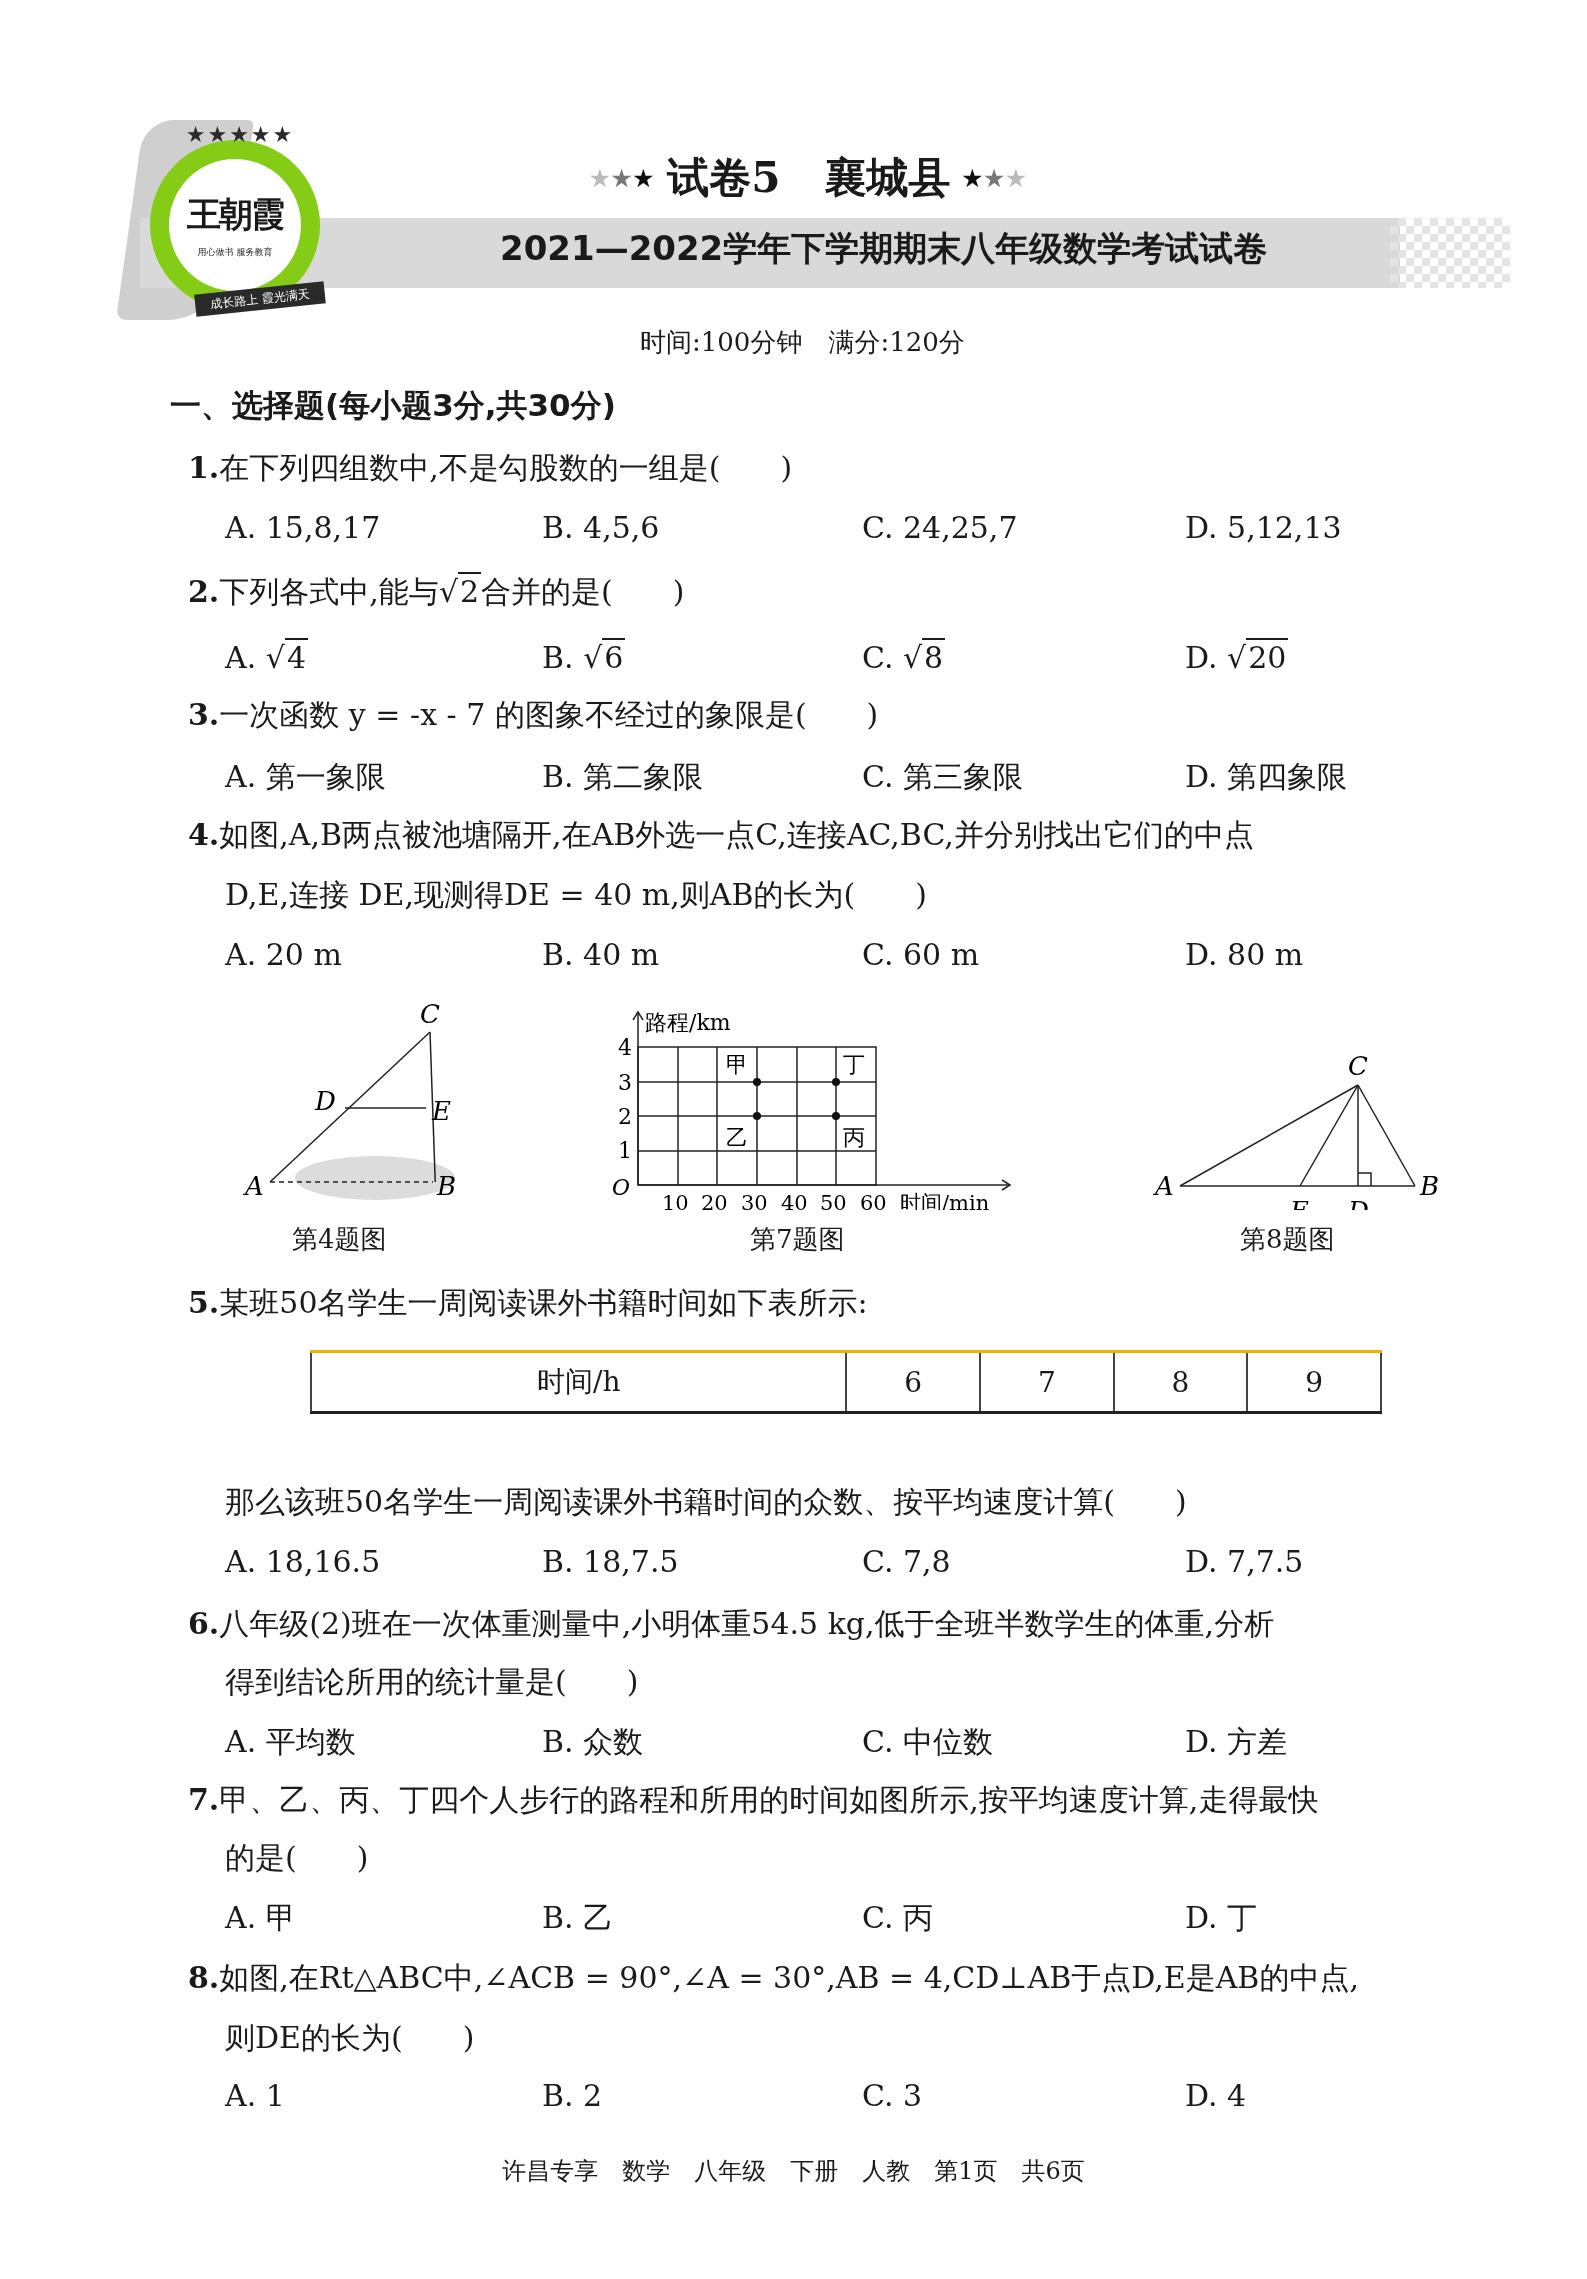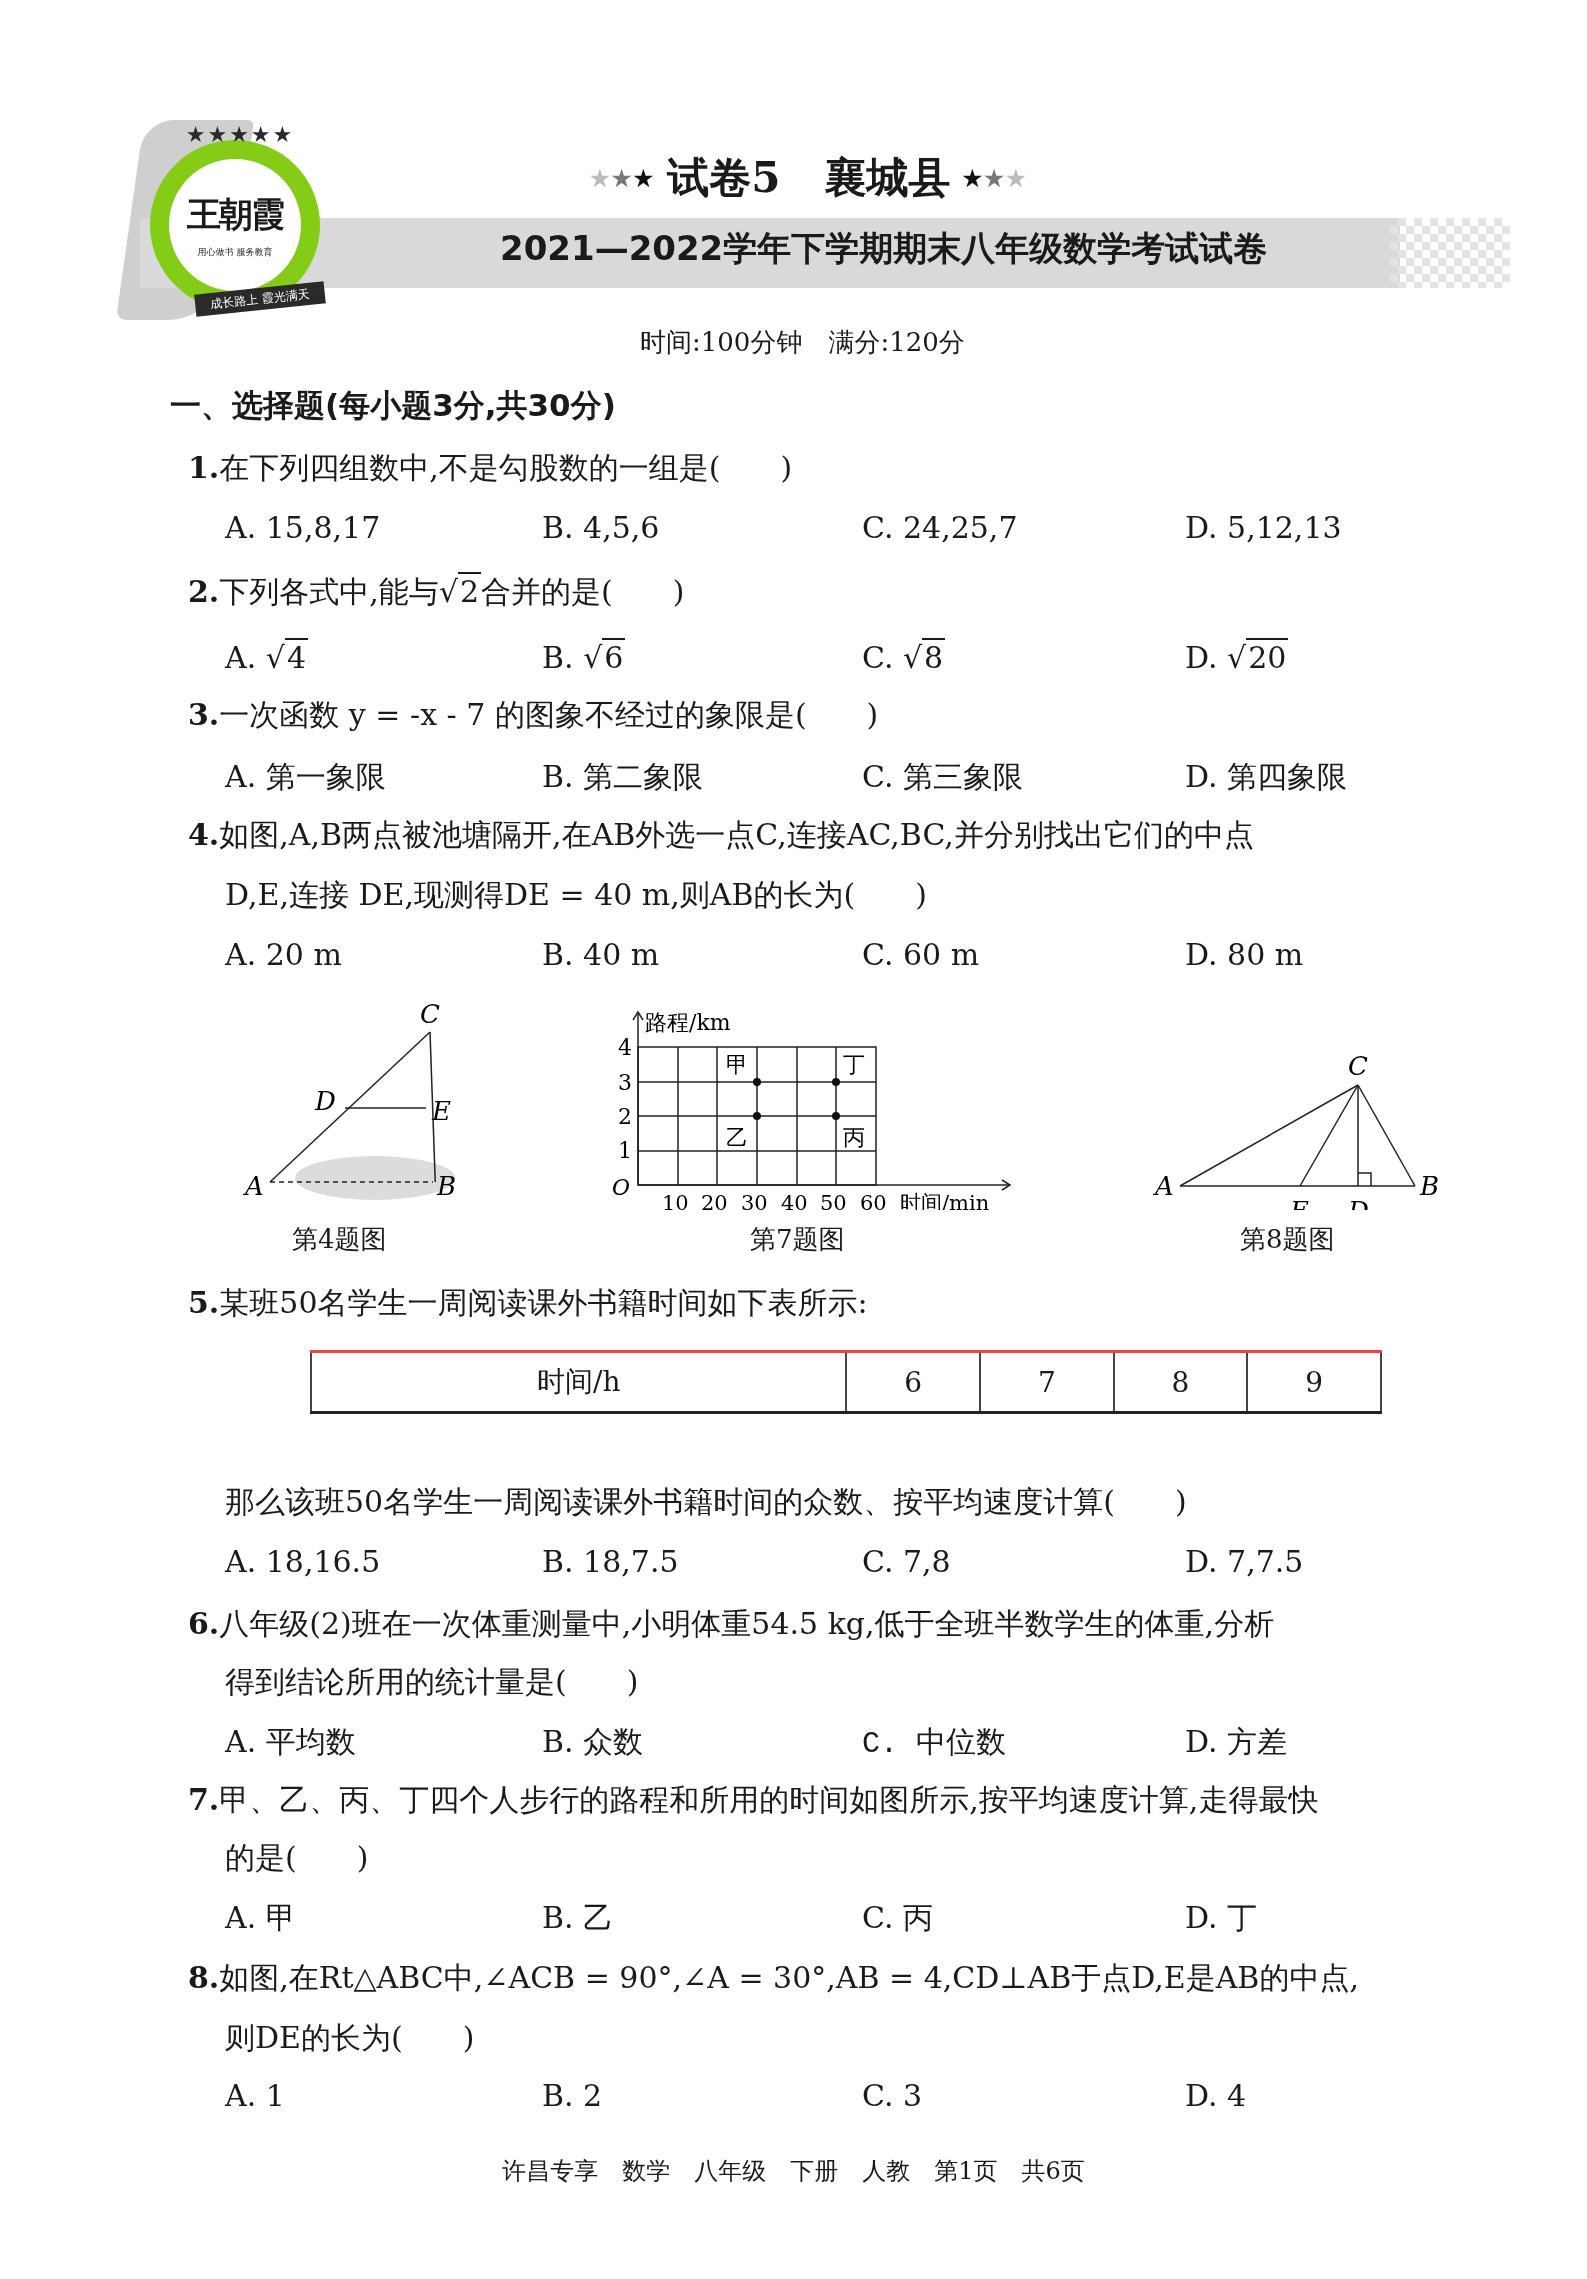--- a/index.html
+++ b/index.html
@@ -23,21 +23,21 @@
   .time-info{left:640px;top:325px;font-size:26px;}
   .line{position:absolute;font-size:30px;white-space:nowrap;line-height:40px;}
   .section{left:170px;top:385px;font-size:31px;font-weight:bold;font-family:"DejaVu Sans",sans-serif;}
   .qnum{font-weight:bold;}
   .opt{position:absolute;font-size:30px;white-space:nowrap;}
   .sqrt{display:inline-block;}
   .sqrt .rad{border-top:2px solid #1a1a1a;padding:0 2px;}
   .fig-cap{position:absolute;font-size:26px;}
   table.data{position:absolute;left:310px;top:1350px;width:1072px;border-collapse:collapse;font-size:28px;}
   table.data td{border:2px solid #444;text-align:center;height:56px;}
-  table.data{border-top:3px solid #ef4444;border-bottom:3px solid #222;}
+  table.data{border-top:3px solid #eab308;border-bottom:3px solid #222;}
   .footer{left:0;width:1587px;top:2155px;text-align:center;font-size:24px;word-spacing:18px;}
 </style>
 </head>
 <body>
 
 <div class="abs ribbon"></div>
 <div class="abs banner-bg"></div>
 <div class="abs checker"></div>
 <div class="abs logo">
   <div class="logo-inner">
@@ -189,21 +189,21 @@
 <div class="opt" style="left:542px;top:1544px;">B. 18,7.5</div>
 <div class="opt" style="left:862px;top:1544px;">C. 7,8</div>
 <div class="opt" style="left:1185px;top:1544px;">D. 7,7.5</div>
 
 <div class="line" style="left:188px;top:1604px;">
   <span class="qnum">6.</span><span>八年级(2)班在一次体重测量中,小明体重54.5 kg,低于全班半数学生的体重,分析</span>
 </div>
 <div class="line" style="left:225px;top:1662px;">得到结论所用的统计量是(　　)</div>
 <div class="opt" style="left:225px;top:1722px;">A. 平均数</div>
 <div class="opt" style="left:542px;top:1722px;text-align:center;">B. 众数</div>
-<div class="opt" style="left:862px;top:1722px;font-family:Liberation Mono, monospace;">C. 中位数</div>
+<div class="opt" style="left:862px;top:1722px;">C. 中位数</div>
 <div class="opt" style="left:1185px;top:1722px;">D. 方差</div>
 
 <div class="line" style="left:188px;top:1780px;">
   <span class="qnum">7.</span><span>甲、乙、丙、丁四个人步行的路程和所用的时间如图所示,按平均速度计算,走得最快</span>
 </div>
 <div class="line" style="left:225px;top:1838px;">的是(　　)</div>
 <div class="opt" style="left:225px;top:1898px;">A. 甲</div>
 <div class="opt" style="left:542px;top:1898px;">B. 乙</div>
 <div class="opt" style="left:862px;top:1898px;">C. 丙</div>
 <div class="opt" style="left:1185px;top:1898px;">D. 丁</div>

